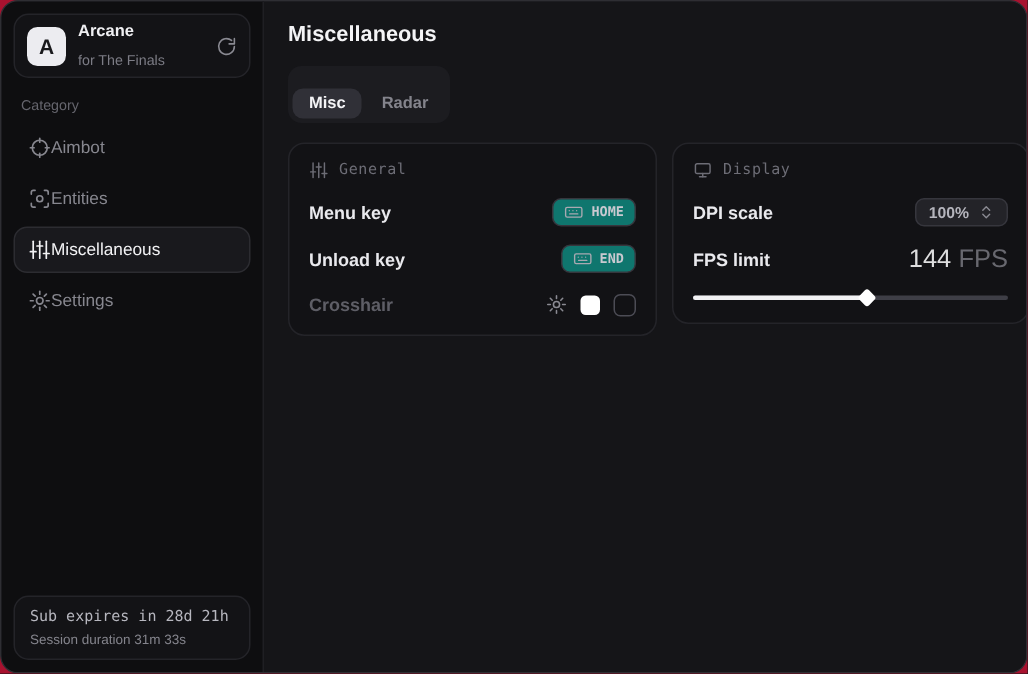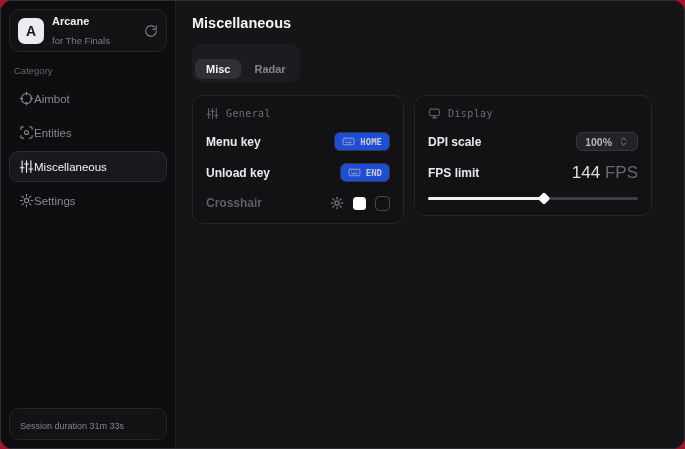--- a/index.html
+++ b/index.html
@@ -69,34 +69,34 @@
   .tab {
     padding: 4px 11px; border-radius: 7px;
     font-size: 11px; font-weight: 600; color: #84848c; cursor: pointer; margin-top: 12px;
   }
   .tab.active { background: #303037; color: #f4f4f6; }
   .cards { margin-top: 13px; display: flex; gap: 10px; align-items: flex-start; }
   .card {
     background: #121215; border: 1px solid #242429;
     border-radius: 11px; padding: 11px 13px;
   }
-  .card.general { width: 212px; }
+  .card.general { width: 246px; }
   .card.display { width: 238px; }
   .card-header {
     display: flex; align-items: center; gap: 7px;
     color: #6d6d76; font-family: "DejaVu Sans Mono", monospace;
     font-size: 10px; letter-spacing: .4px;
   }
   .card-header .hdr-icon { display: flex; color: #6d6d76; }
   .row { display: flex; align-items: center; justify-content: space-between; margin-top: 12px; min-height: 18px; }
   .row-label { font-size: 12px; font-weight: 700; color: #e9e9ed; }
   .row-label.muted { color: #5e5e66; }
   .badge {
     display: inline-flex; align-items: center; gap: 5px;
-    background: #1d4ed8; border: 1px solid #36363d;
+    background: #0f766e; border: 1px solid #36363d;
     border-radius: 6px; padding: 2px 7px;
     font-family: "DejaVu Sans Mono", monospace;
     font-size: 9px; font-weight: 700; color: #c9c9d0;
     cursor: pointer;
   }
   .badge .kbd-icon { display: flex; color: #a9a9b1; }
   .crosshair-controls { display: flex; align-items: center; gap: 9px; }
   .mini-gear { display: flex; color: #8a8a92; cursor: pointer; }
   .swatch { width: 13px; height: 13px; border-radius: 3.5px; background: #ffffff; cursor: pointer; }
   .checkbox { width: 15px; height: 15px; border-radius: 4.5px; border: 1.5px solid #4c4c55; cursor: pointer; }
@@ -193,20 +193,21 @@
           <line x1="16.9" y1="16.9" x2="19.1" y2="19.1"></line>
             <line x1="4.9" y1="4.9" x2="7.1" y2="7.1"></line>
           <line x1="7.1" y1="16.9" x2="4.9" y2="19.1"></line>
             <line x1="16.9" y1="7.1" x2="19.1" y2="4.9"></line>
         </svg>
       </span>
       <span>Settings</span>
     </div>
 
     <div class="sidebar-footer">
+      <div class="footer-line1">Sub expires in 28d 21h</div>
       <div class="footer-line2">Session duration 31m 33s</div>
     </div>
 
   </aside>
 
   <main class="main">
 
     <h1 class="page-title">Miscellaneous</h1>
 
     <div class="tabs">

